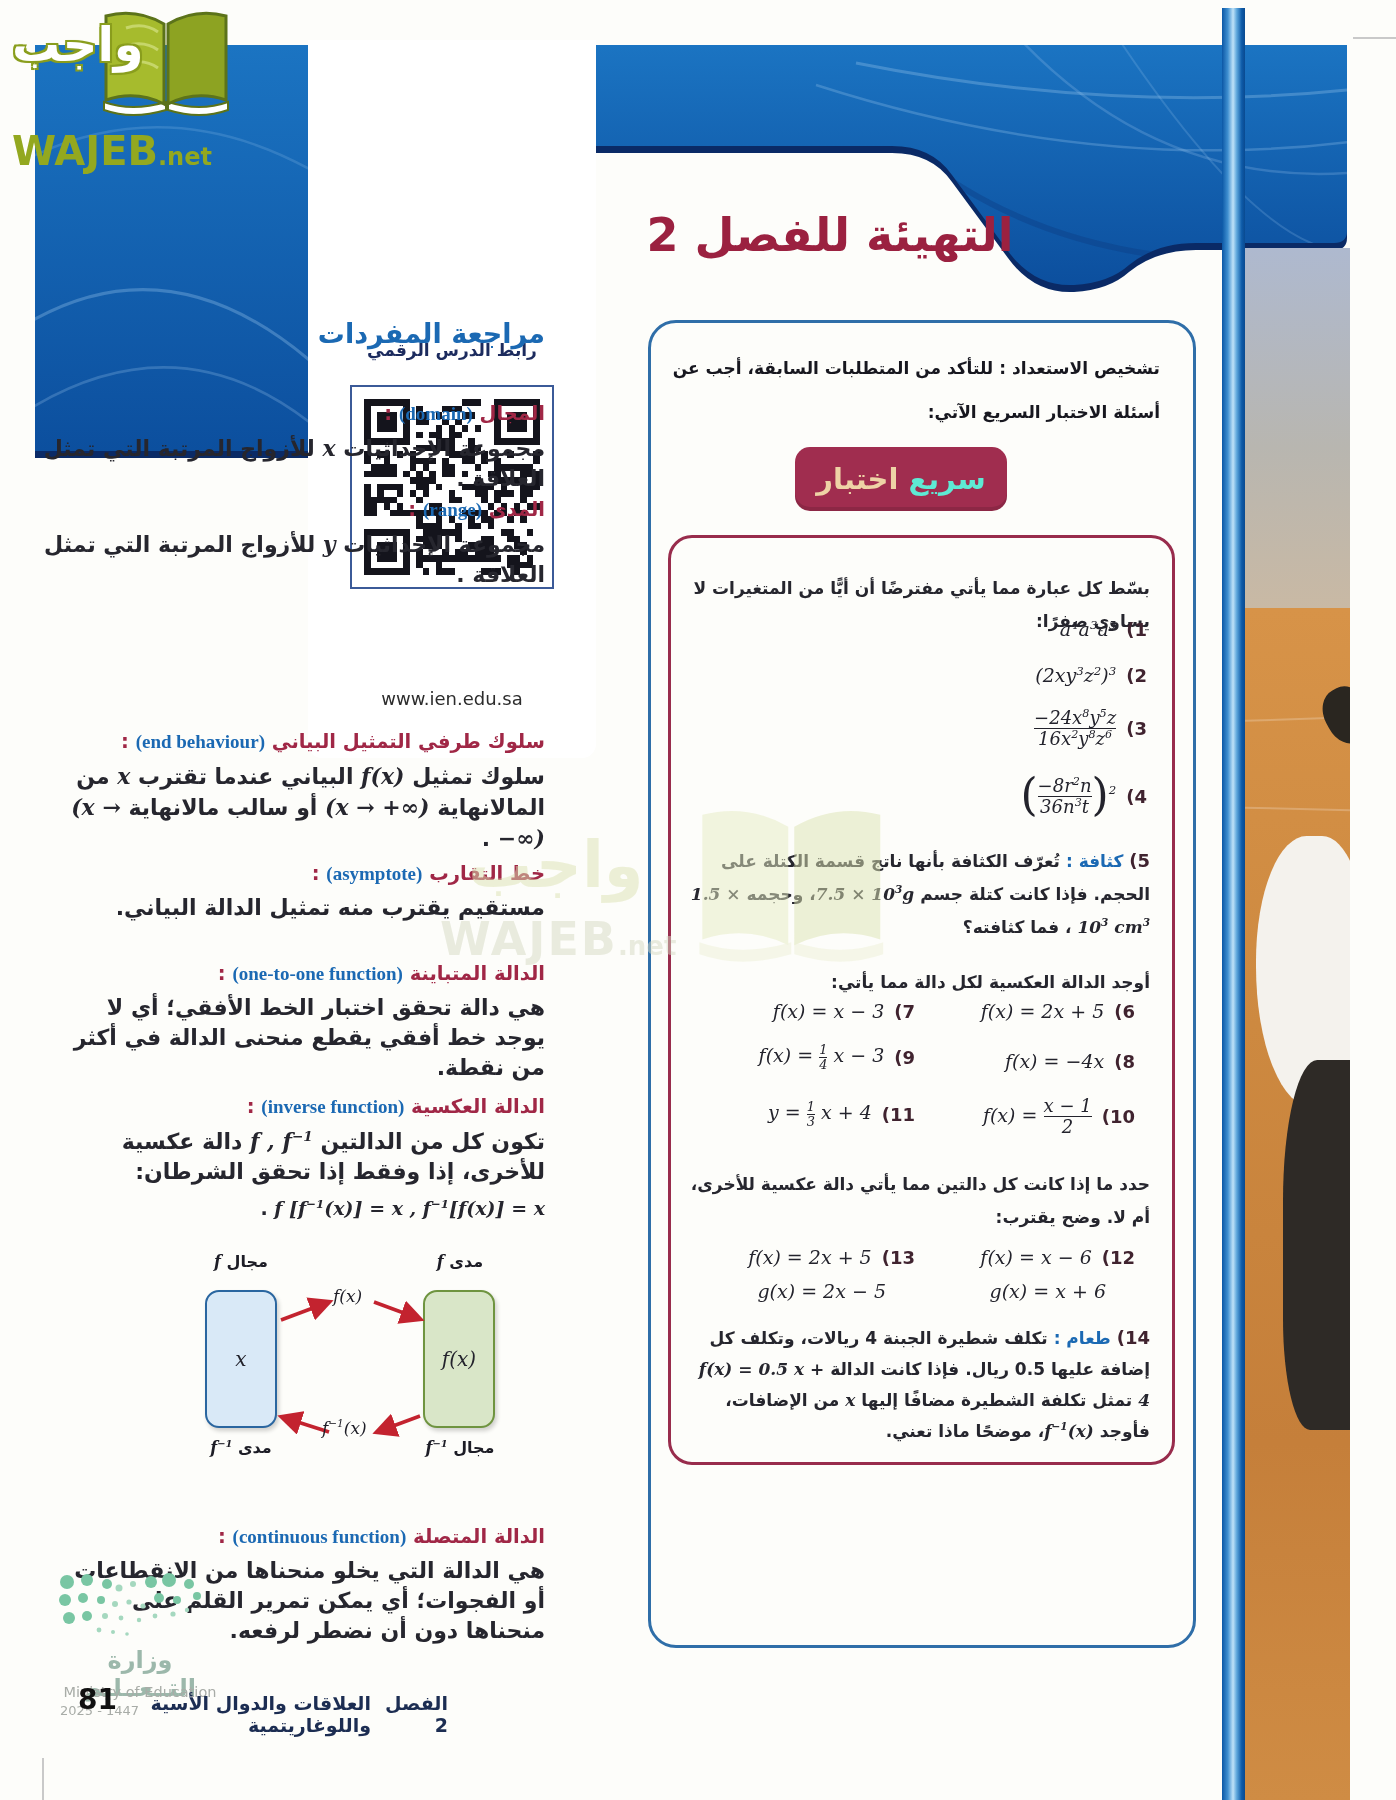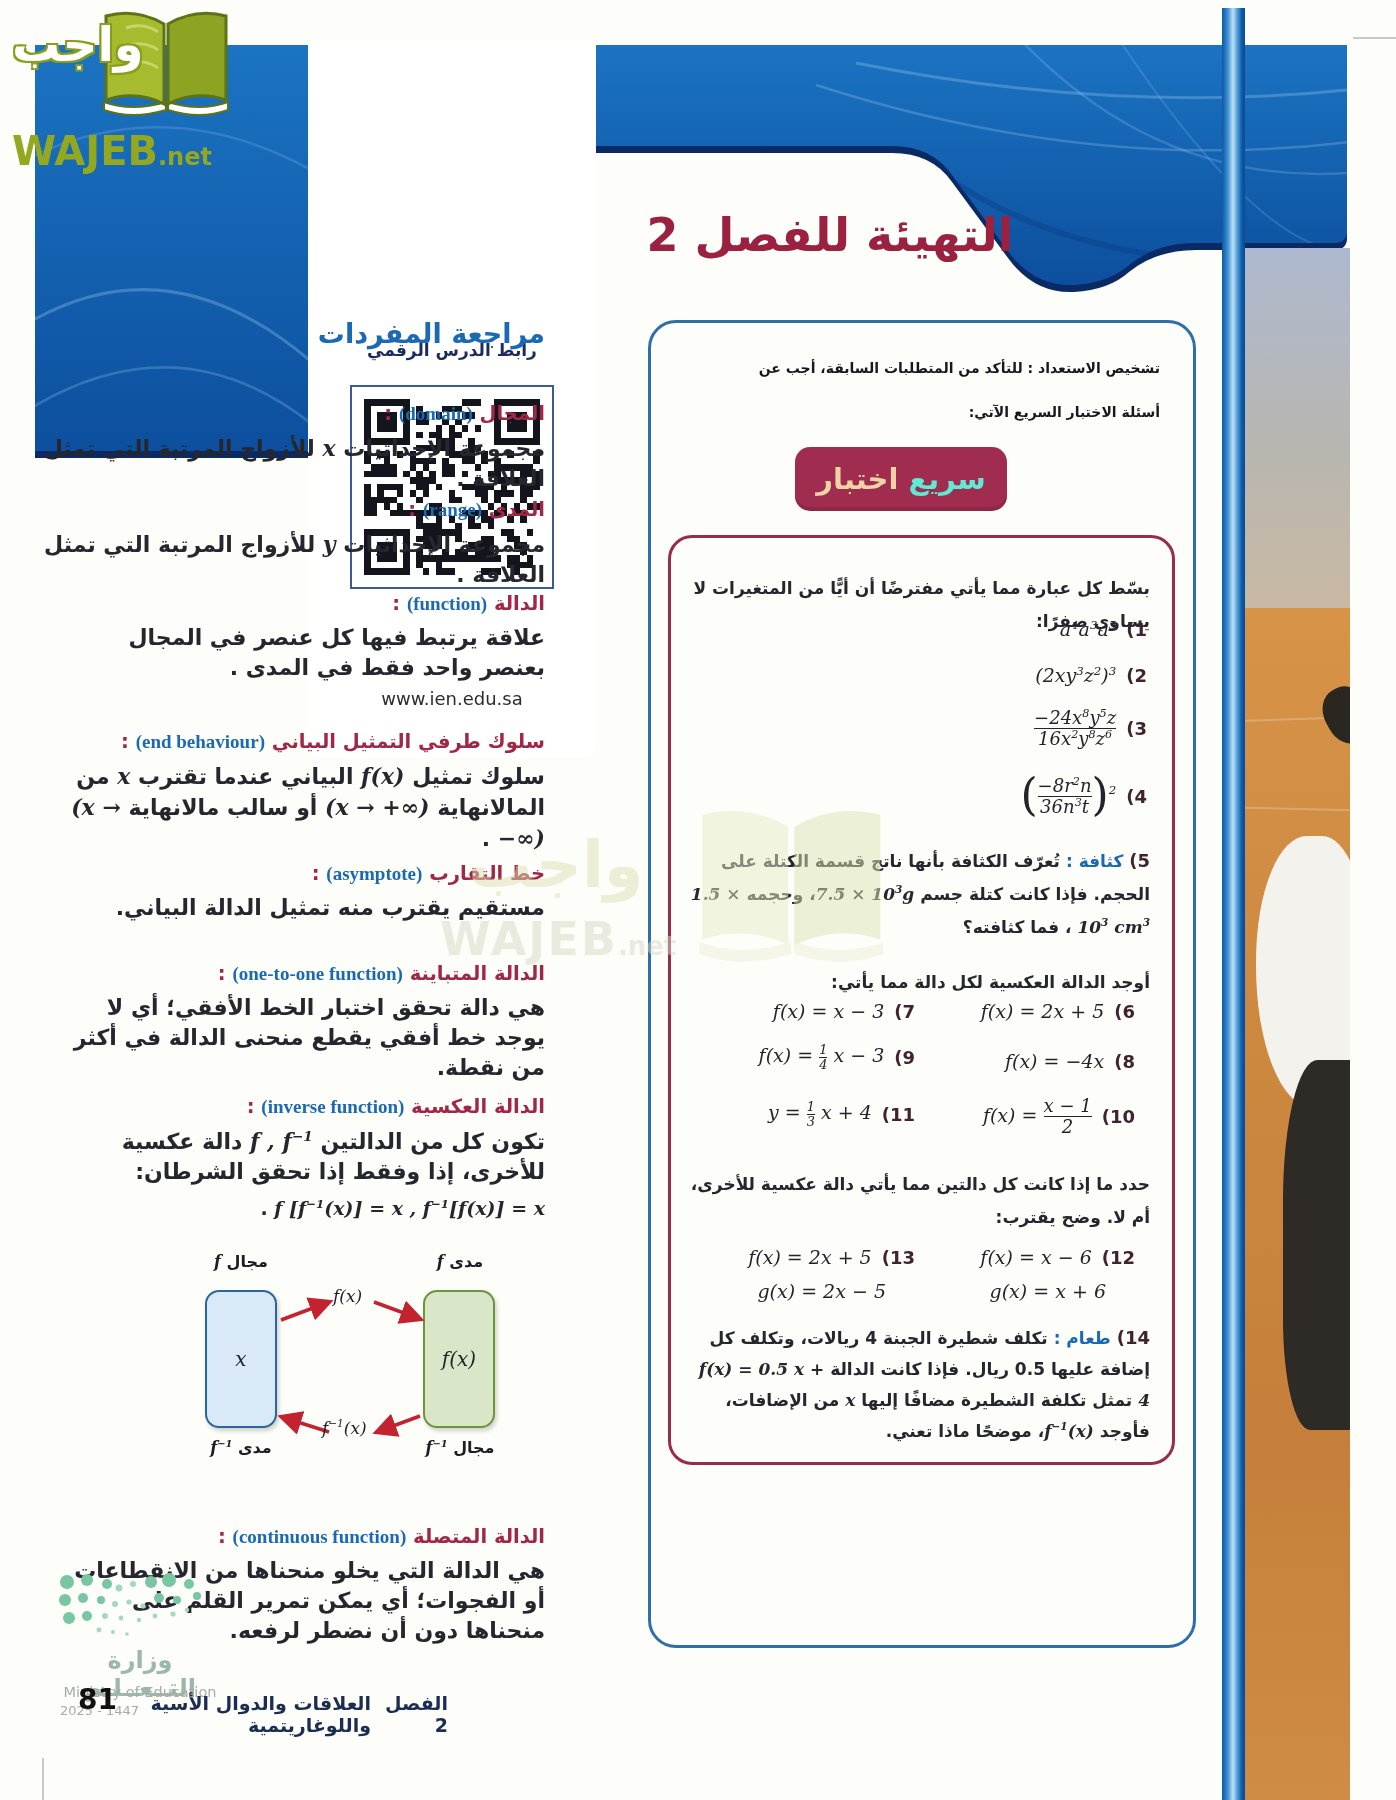--- a/index.html
+++ b/index.html
@@ -29,21 +29,21 @@
   #photo{left:1245px;top:248px;width:105px;height:1552px;overflow:hidden;}
   #photo-sky{left:0;top:0;width:105px;height:362px;background:linear-gradient(180deg,#aeb9cf 0%,#b8b6b0 55%,#c9b9a4 100%);}
   #photo-sand{left:0;top:360px;width:105px;height:1192px;background:linear-gradient(180deg,#d79348 0%,#cd8940 35%,#c57f3a 70%,#cf8c44 100%);}
   #photo-bar{left:1222px;top:8px;width:23px;height:1792px;
      background:linear-gradient(90deg,#0b57a6 0%,#3f8fd0 25%,#bfe2f8 48%,#5ea7dc 64%,#0d5aa8 86%,#0a4a90 100%);}
   .person-arm{left:80px;top:438px;width:46px;height:58px;background:#2a2620;border-radius:45%;transform:rotate(-28deg);}
   .person-body{left:11px;top:588px;width:110px;height:272px;background:#f4f2ed;border-radius:46% 40% 34% 52%;}
   .person-dark{left:38px;top:812px;width:90px;height:370px;background:#2e2a26;border-radius:38% 26% 18% 30%;}
   .sand-streak{height:2px;background:rgba(255,255,255,.22);}
   
-  #diagnosis{left:665px;top:346px;width:495px;font-size:14px;font-weight:bold;line-height:44px;color:#17171f;}
+  #diagnosis{left:665px;top:346px;width:495px;font-size:17px;font-weight:bold;line-height:44px;color:#17171f;}
   #badge{left:795px;top:447px;width:212px;height:64px;background:#a02d4f;border-radius:15px;
          display:flex;align-items:center;justify-content:center;gap:10px;font-size:29px;font-weight:bold;
          box-shadow:inset 0 -4px 0 rgba(0,0,0,.12);}
   #box-blue{left:648px;top:320px;width:548px;height:1328px;border:3px solid #2f6ea8;border-radius:28px;}
   #box-maroon{left:668px;top:535px;width:507px;height:930px;border:3px solid #982c4c;border-radius:24px;}
   .qt{position:absolute;direction:rtl;text-align:right;}
   .qt-par{font-size:17px;font-weight:bold;line-height:33px;color:#26262e;}
   .qno{font-weight:bold;font-size:18px;color:#40232f;direction:ltr;unicode-bidi:isolate;display:inline-block;}
   .qrow{position:absolute;direction:rtl;display:flex;align-items:center;gap:10px;font-size:19px;}
   .qrow .m{direction:ltr;unicode-bidi:isolate;}
@@ -283,24 +283,20 @@
   <div id="vocab" class="abs" style="height:1432px;">
     <div id="vocab-heading">مراجعة المفردات</div>
 
     <div class="v-item" style="top:402px;">
       <div class="v-title">المجال <span class="en-term">(domain)</span> :</div>
       <div class="v-def" style="margin-top:8px;">مجموعة الإحداثيات <span class="m" dir="ltr">x</span> للأزواج المرتبة التي تمثل العلاقة .</div>
     </div>
     <div class="v-item" style="top:498px;">
       <div class="v-title">المدى <span class="en-term">(range)</span> :</div>
       <div class="v-def" style="margin-top:8px;">مجموعة الإحداثيات <span class="m" dir="ltr">y</span> للأزواج المرتبة التي تمثل العلاقة .</div>
-    </div>
-    <div class="v-item" style="top:592px;">
-      <div class="v-title">الدالة <span class="en-term">(function)</span> :</div>
-      <div class="v-def" style="margin-top:8px;width:470px;">علاقة يرتبط فيها كل عنصر في المجال بعنصر واحد فقط في المدى .</div>
     </div>
     <div class="v-item" style="top:730px;">
       <div class="v-title">سلوك طرفي التمثيل البياني <span class="en-term">(end behaviour)</span> :</div>
       <div class="v-def" style="margin-top:8px;">سلوك تمثيل <span class="m" dir="ltr">f(x)</span> البياني عندما تقترب <span class="m" dir="ltr">x</span> من المالانهاية <span class="m" dir="ltr">(x → +∞)</span> أو سالب مالانهاية <span class="m" dir="ltr">(x → −∞)</span> .</div>
     </div>
     <div class="v-item" style="top:862px;">
       <div class="v-title">خط التقارب <span class="en-term">(asymptote)</span> :</div>
       <div class="v-def" style="margin-top:8px;">مستقيم يقترب منه تمثيل الدالة البياني.</div>
     </div>
     <div class="v-item" style="top:962px;">

